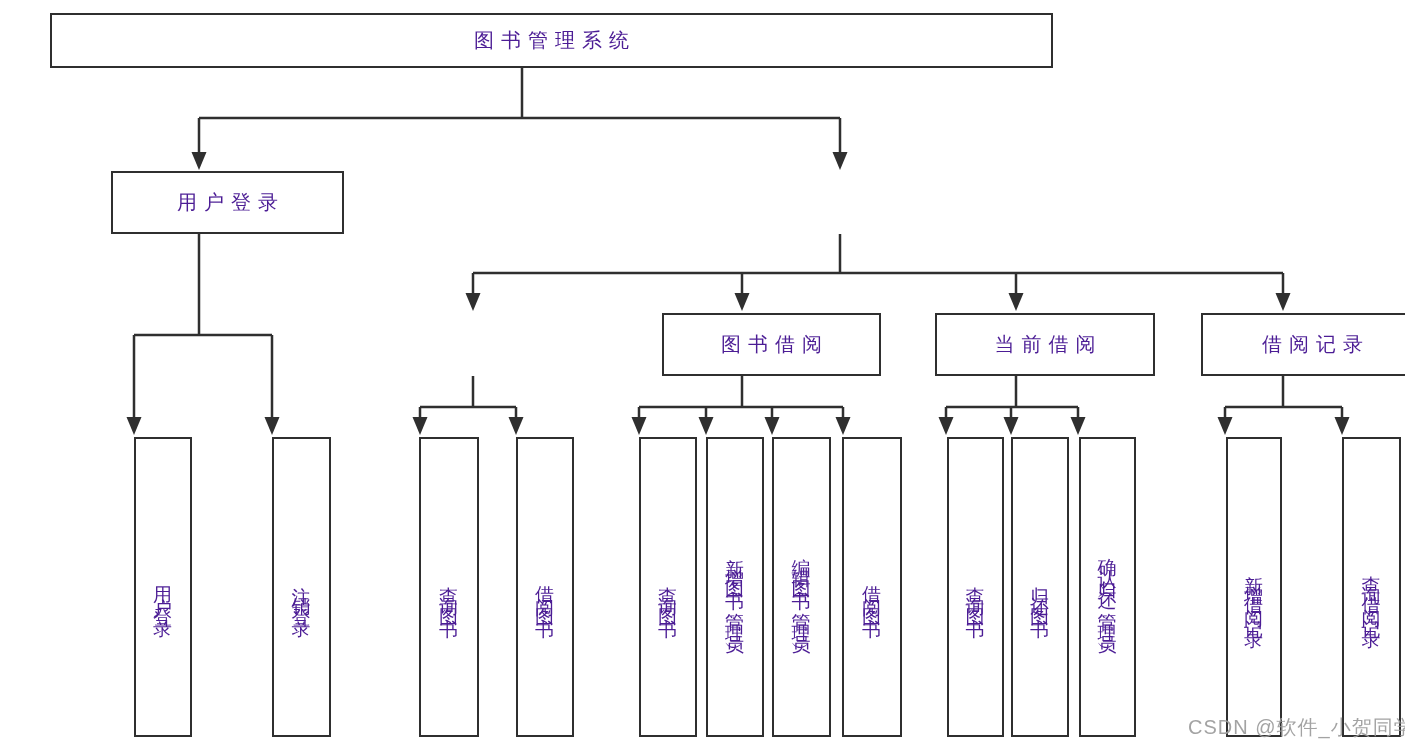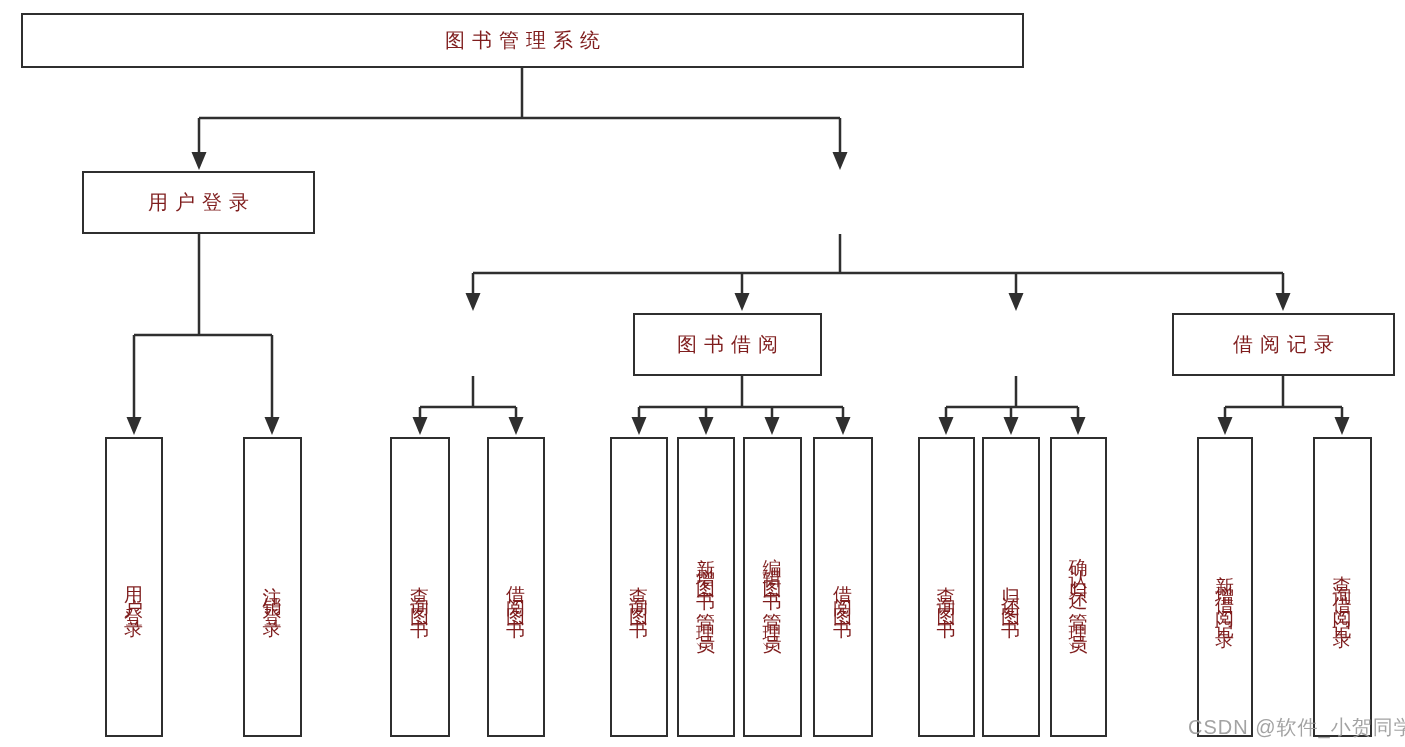--- a/index.html
+++ b/index.html
@@ -12,22 +12,23 @@
   }
   .wires{position:absolute;left:0;top:0;z-index:1;}
   .box{
     position:absolute;
     box-sizing:border-box;
     background:#ffffff;
     border:2.5px solid #2f2f2f;
     display:flex;
     align-items:center;
     justify-content:center;
-    color:#7f1d1d;
+    color:#4c1d95;
     z-index:2;
+    margin-left:29px;
   }
   .h{
     font-size:20px;
     letter-spacing:7px;
     padding-left:7px;
     white-space:nowrap;
   }
   .v span{
     writing-mode:vertical-rl;
     text-orientation:mixed;
@@ -82,21 +83,22 @@
       <polygon points="1070.5,417 1085.5,417 1078,435"></polygon>
       <polygon points="1217.5,417 1232.5,417 1225,435"></polygon>
       <polygon points="1334.5,417 1349.5,417 1342,435"></polygon>
     </g>
   </svg>
 
   <div class="box h" style="left:21px;top:13px;width:1003px;height:55px">图书管理系统</div>
 
   <div class="box h" style="left:82px;top:171px;width:233px;height:63px">用户登录</div>
 
-  <div class="box h" style="left:633px;top:313px;width:189px;height:63px">图书借阅</div>
+  <div class="box h" style="left:633px;top:313px;width:219px;height:63px">图书借阅</div>
+  <div class="box h" style="left:906px;top:313px;width:220px;height:63px">当前借阅</div>
   <div class="box h" style="left:1172px;top:313px;width:223px;height:63px">借阅记录</div>
 
   <div class="box v" style="left:105px;top:437px;width:58px;height:300px">
       <span>用户登录</span>
     </div>
   <div class="box v" style="left:243px;top:437px;width:59px;height:300px">
       <span>注销登录</span>
     </div>
 
   <div class="box v" style="left:390px;top:437px;width:60px;height:300px">

